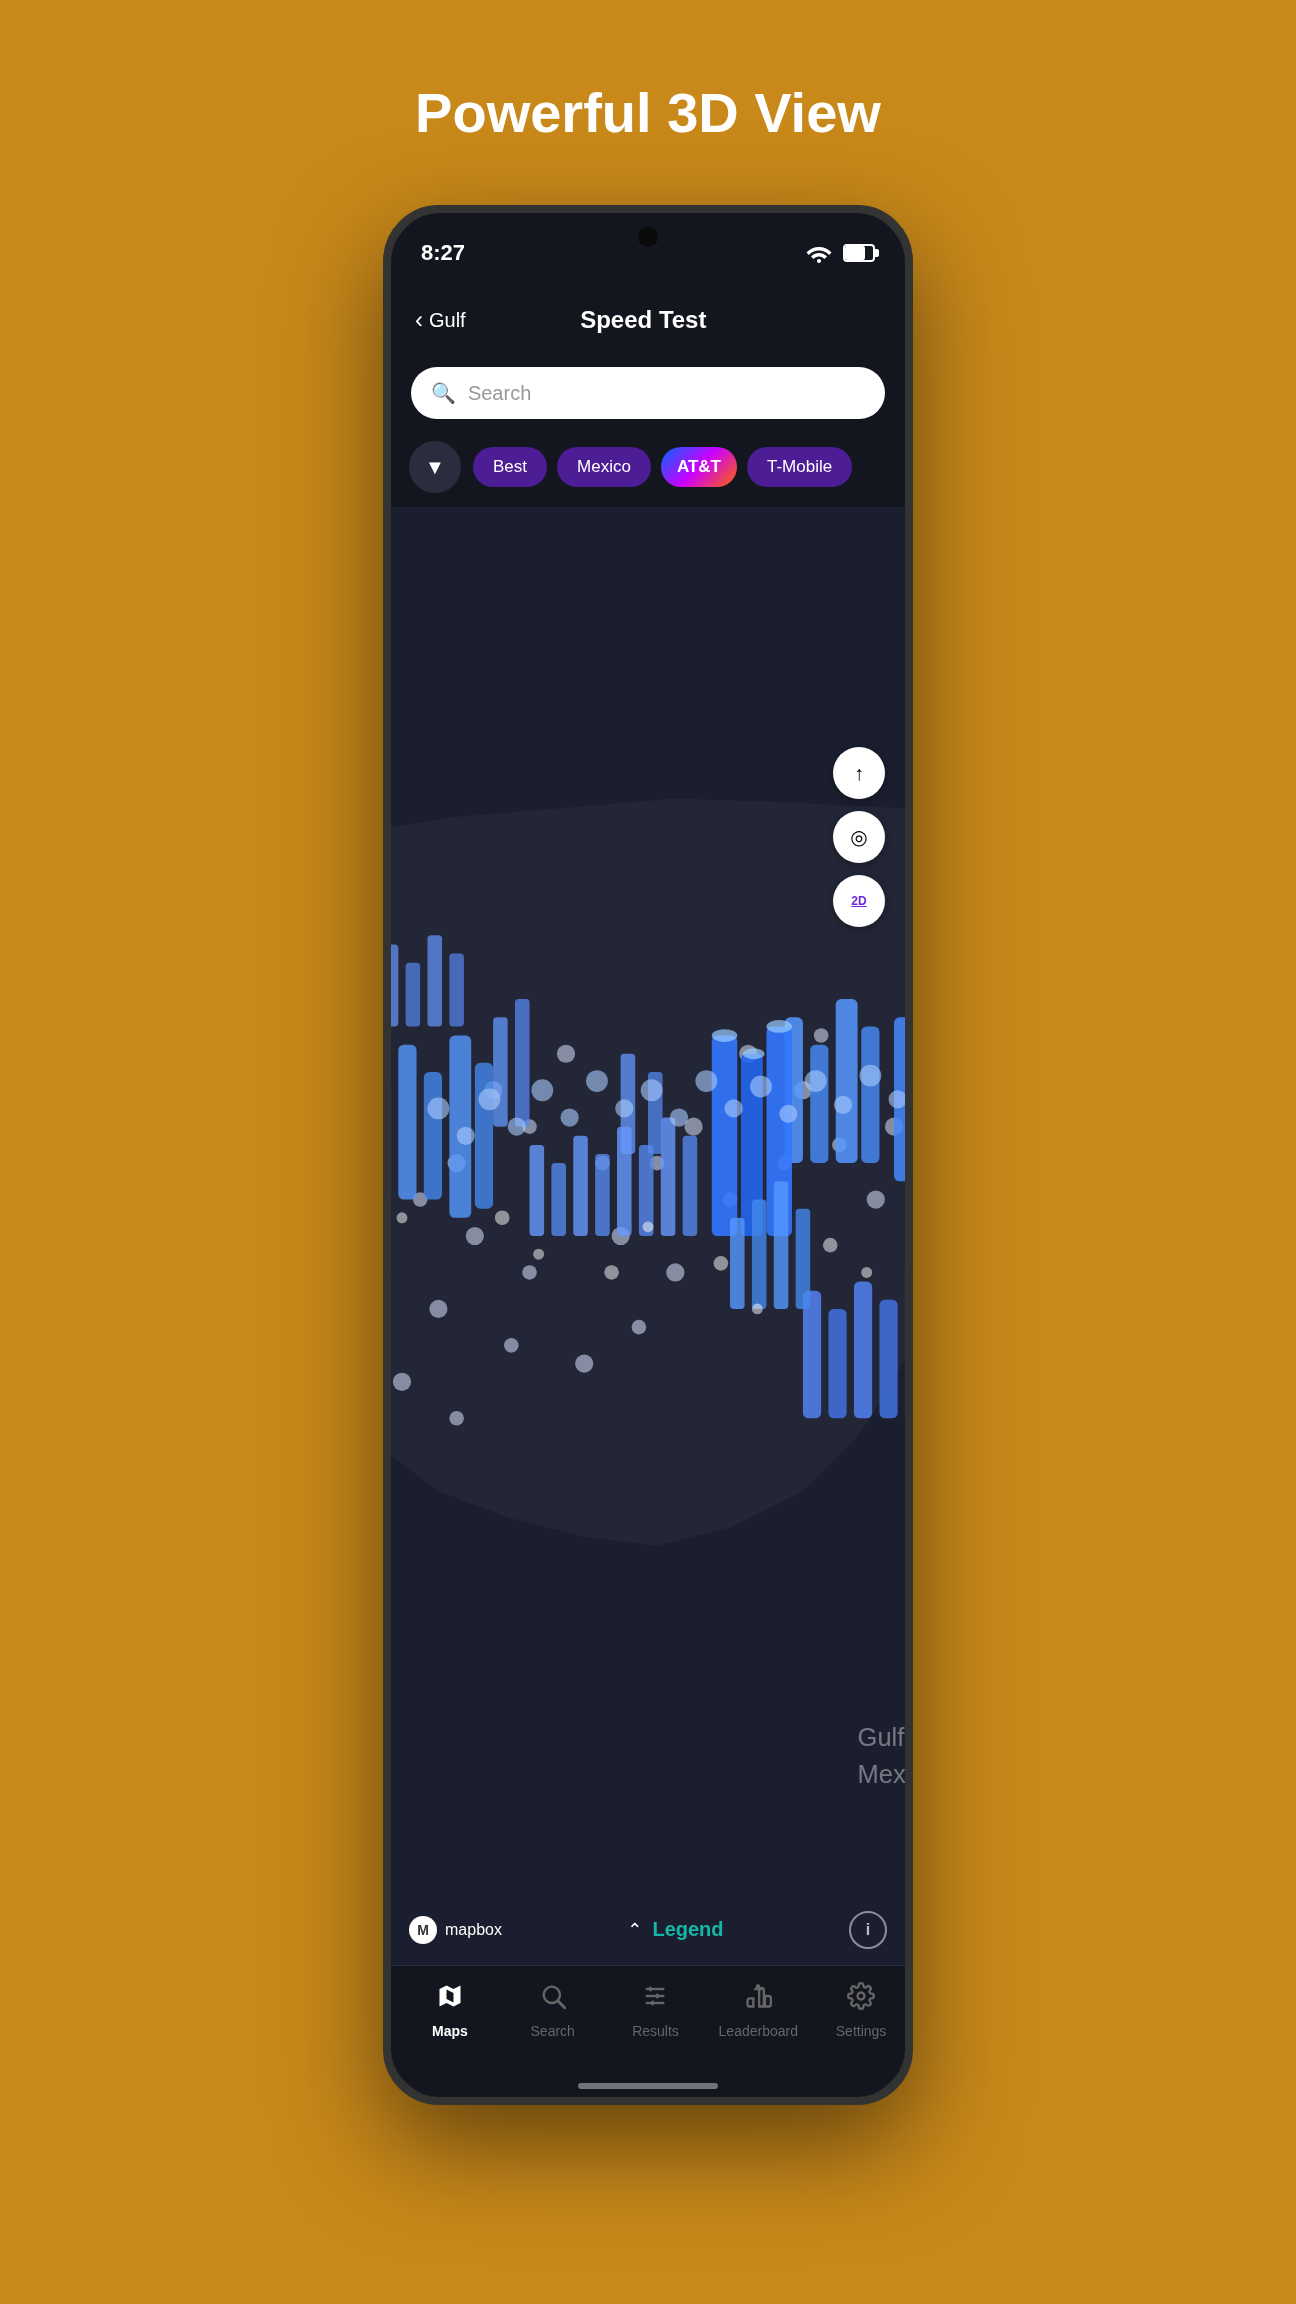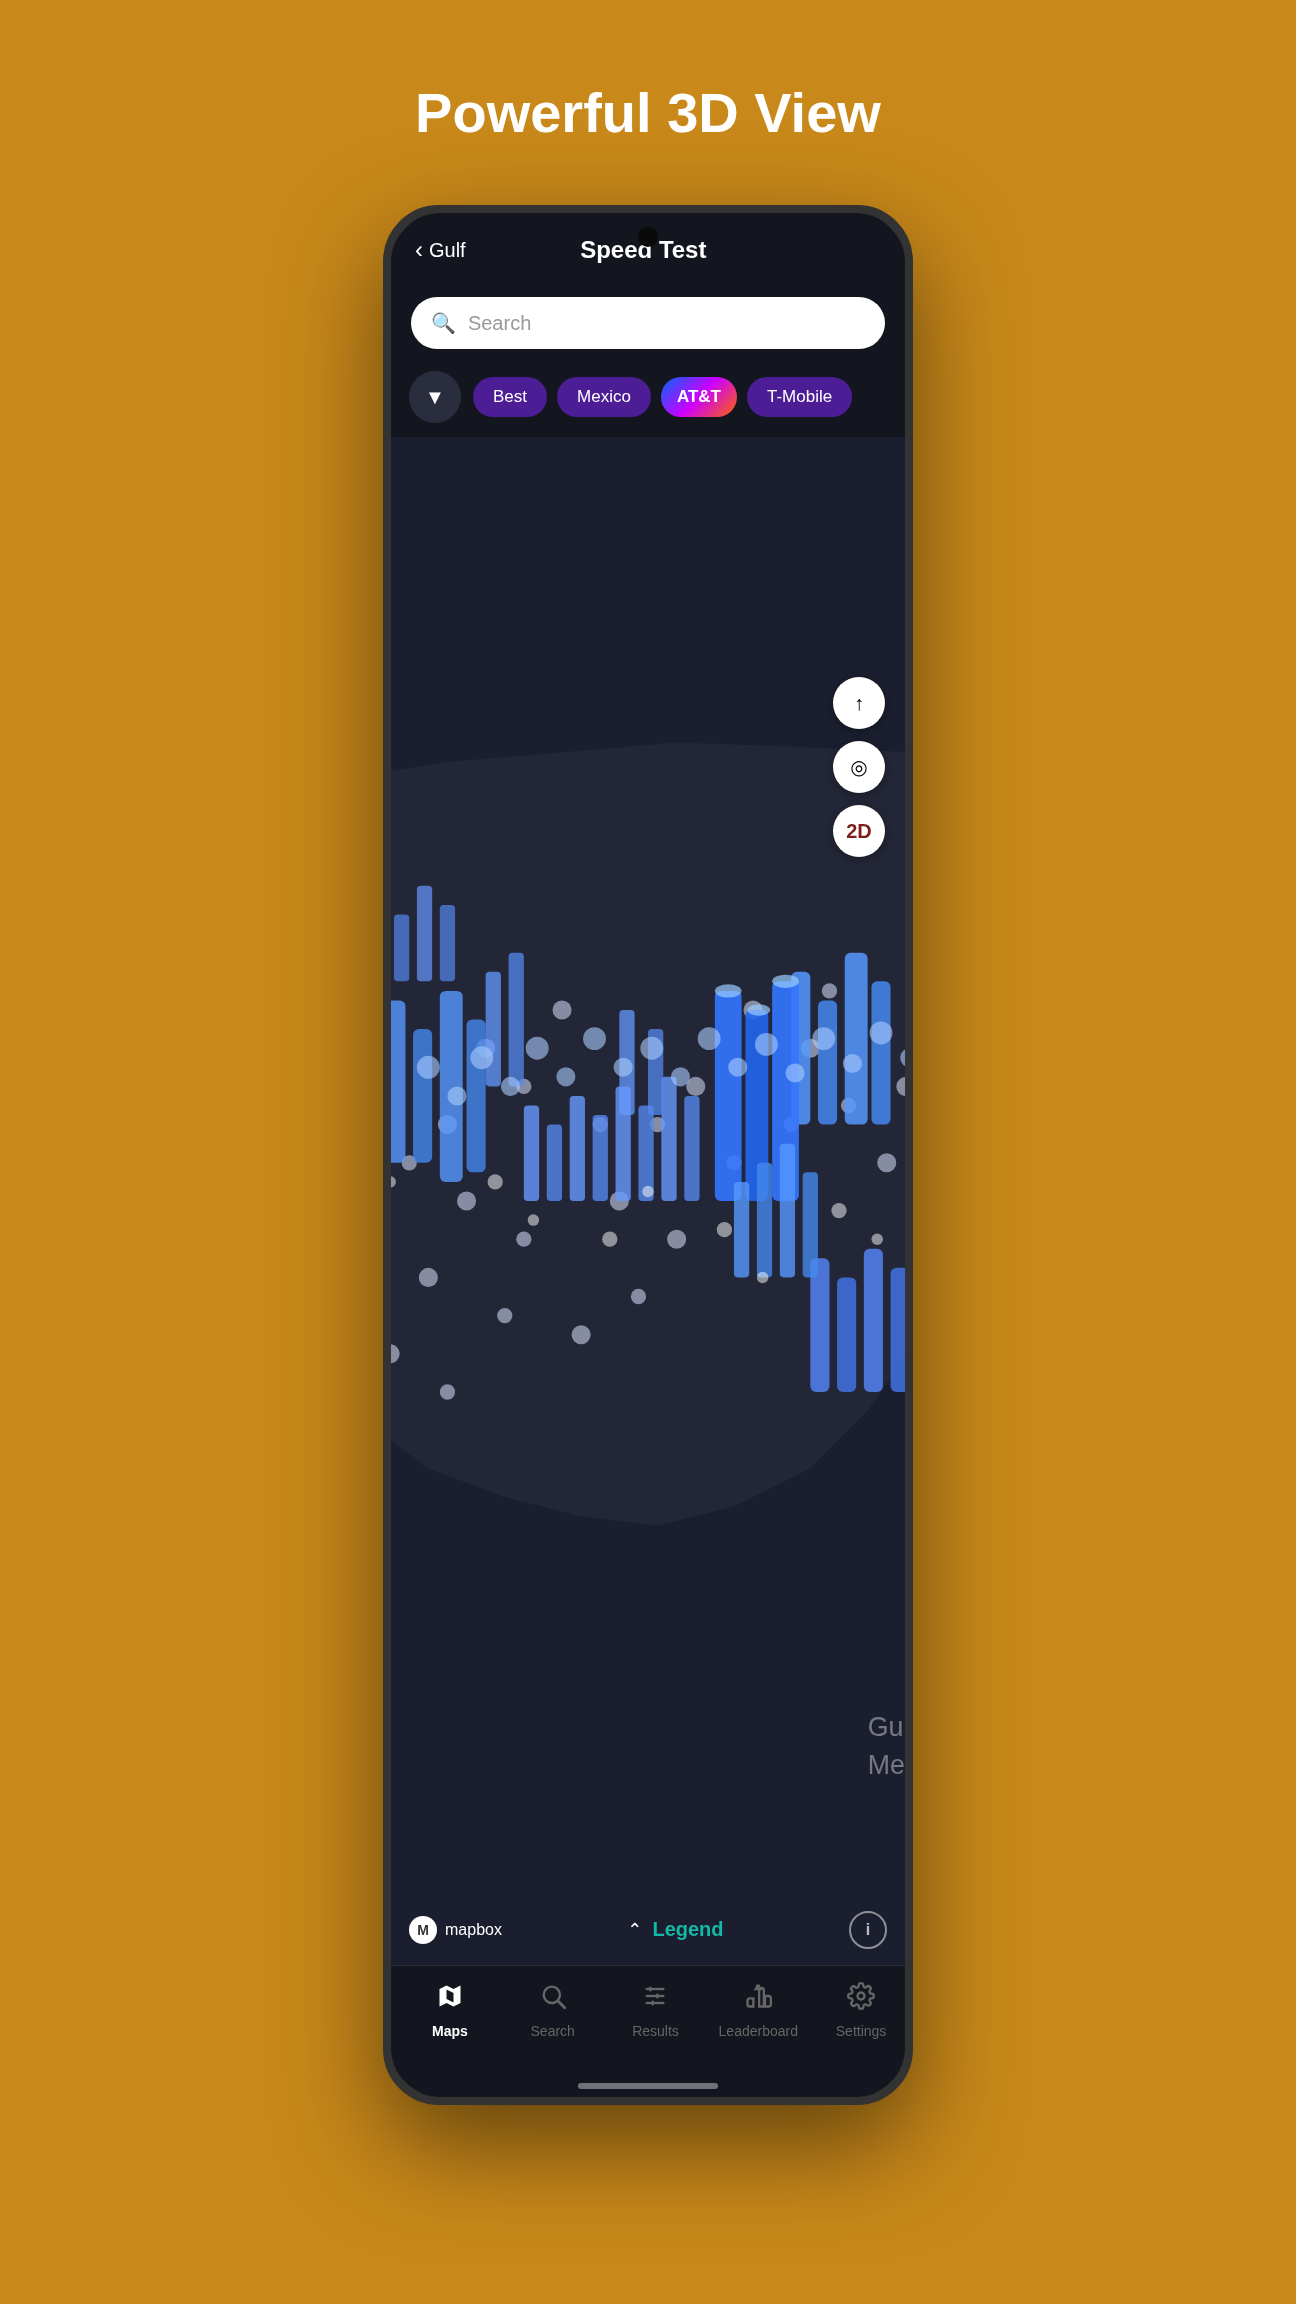--- a/index.html
+++ b/index.html
@@ -258,23 +258,24 @@
       border-radius: 50%;
       display: flex;
       align-items: center;
       justify-content: center;
       cursor: pointer;
       font-size: 20px;
       box-shadow: 0 2px 8px rgba(0,0,0,0.3);
     }
 
     .map-ctrl-btn.view-2d {
-      font-size: 20px;
+      font-size: 12px;
       font-weight: 700;
-      color: #7f1d1d;
+      color: #6d28d9;
+      text-decoration: underline;
     }
 
     
     .map-area {
       flex: 1;
       position: relative;
       overflow: hidden;
       background: #1a1e2e;
     }
 
@@ -423,20 +424,33 @@
   </style>
 </head>
 <body>
 
 <h1 class="page-title">Powerful 3D View</h1>
 
 <div class="phone">
   <div class="notch"></div>
   <div class="phone-screen">
 
+    <div class="status-bar">
+      <span class="status-time">8:27</span>
+      <div class="status-icons">
+        <svg class="wifi-icon" viewBox="0 0 28 20" fill="white">
+          <path d="M14 4C9 4 4.5 6 1.5 9.5L4 12c2.3-2.8 5.8-4.5 10-4.5s7.7 1.7 10 4.5l2.5-2.5C23.5 6 19 4 14 4z"></path>
+          <path d="M14 10c-3.2 0-6 1.4-8 3.6L8.5 16c1.4-1.6 3.5-2.5 5.5-2.5s4.1.9 5.5 2.5l2.5-2.4C20 11.4 17.2 10 14 10z"></path>
+          <circle cx="14" cy="18" r="2"></circle>
+        </svg>
+        <div class="battery-icon">
+          <div class="battery-fill"></div>
+        </div>
+      </div>
+    </div>
 
     <div class="app-header">
       <div class="back-btn">
         <span class="back-chevron">‹</span>
         <span>Gulf</span>
       </div>
       <span class="header-title">Speed Test</span>
     </div>
 
     <div class="search-container">

